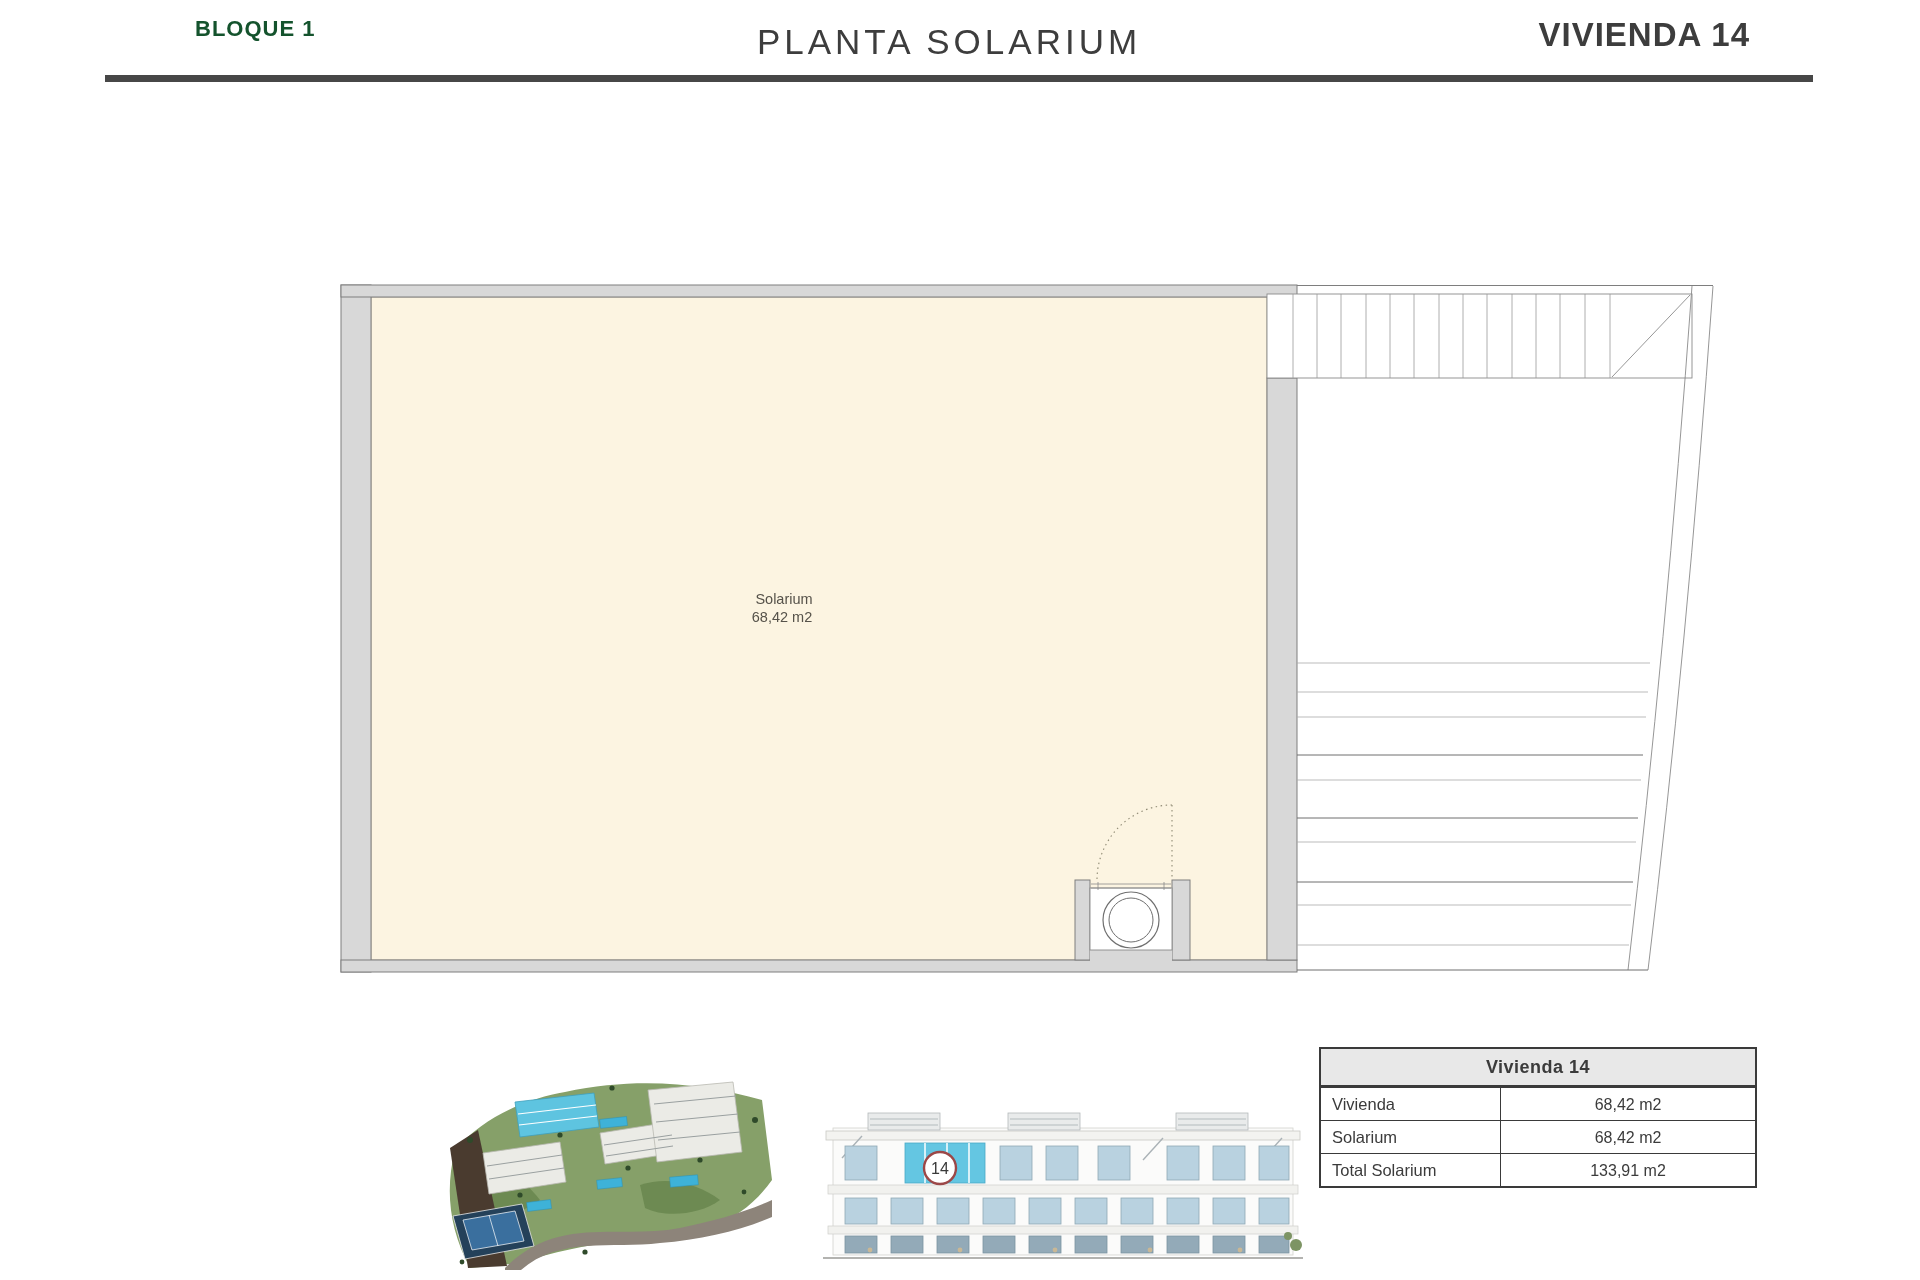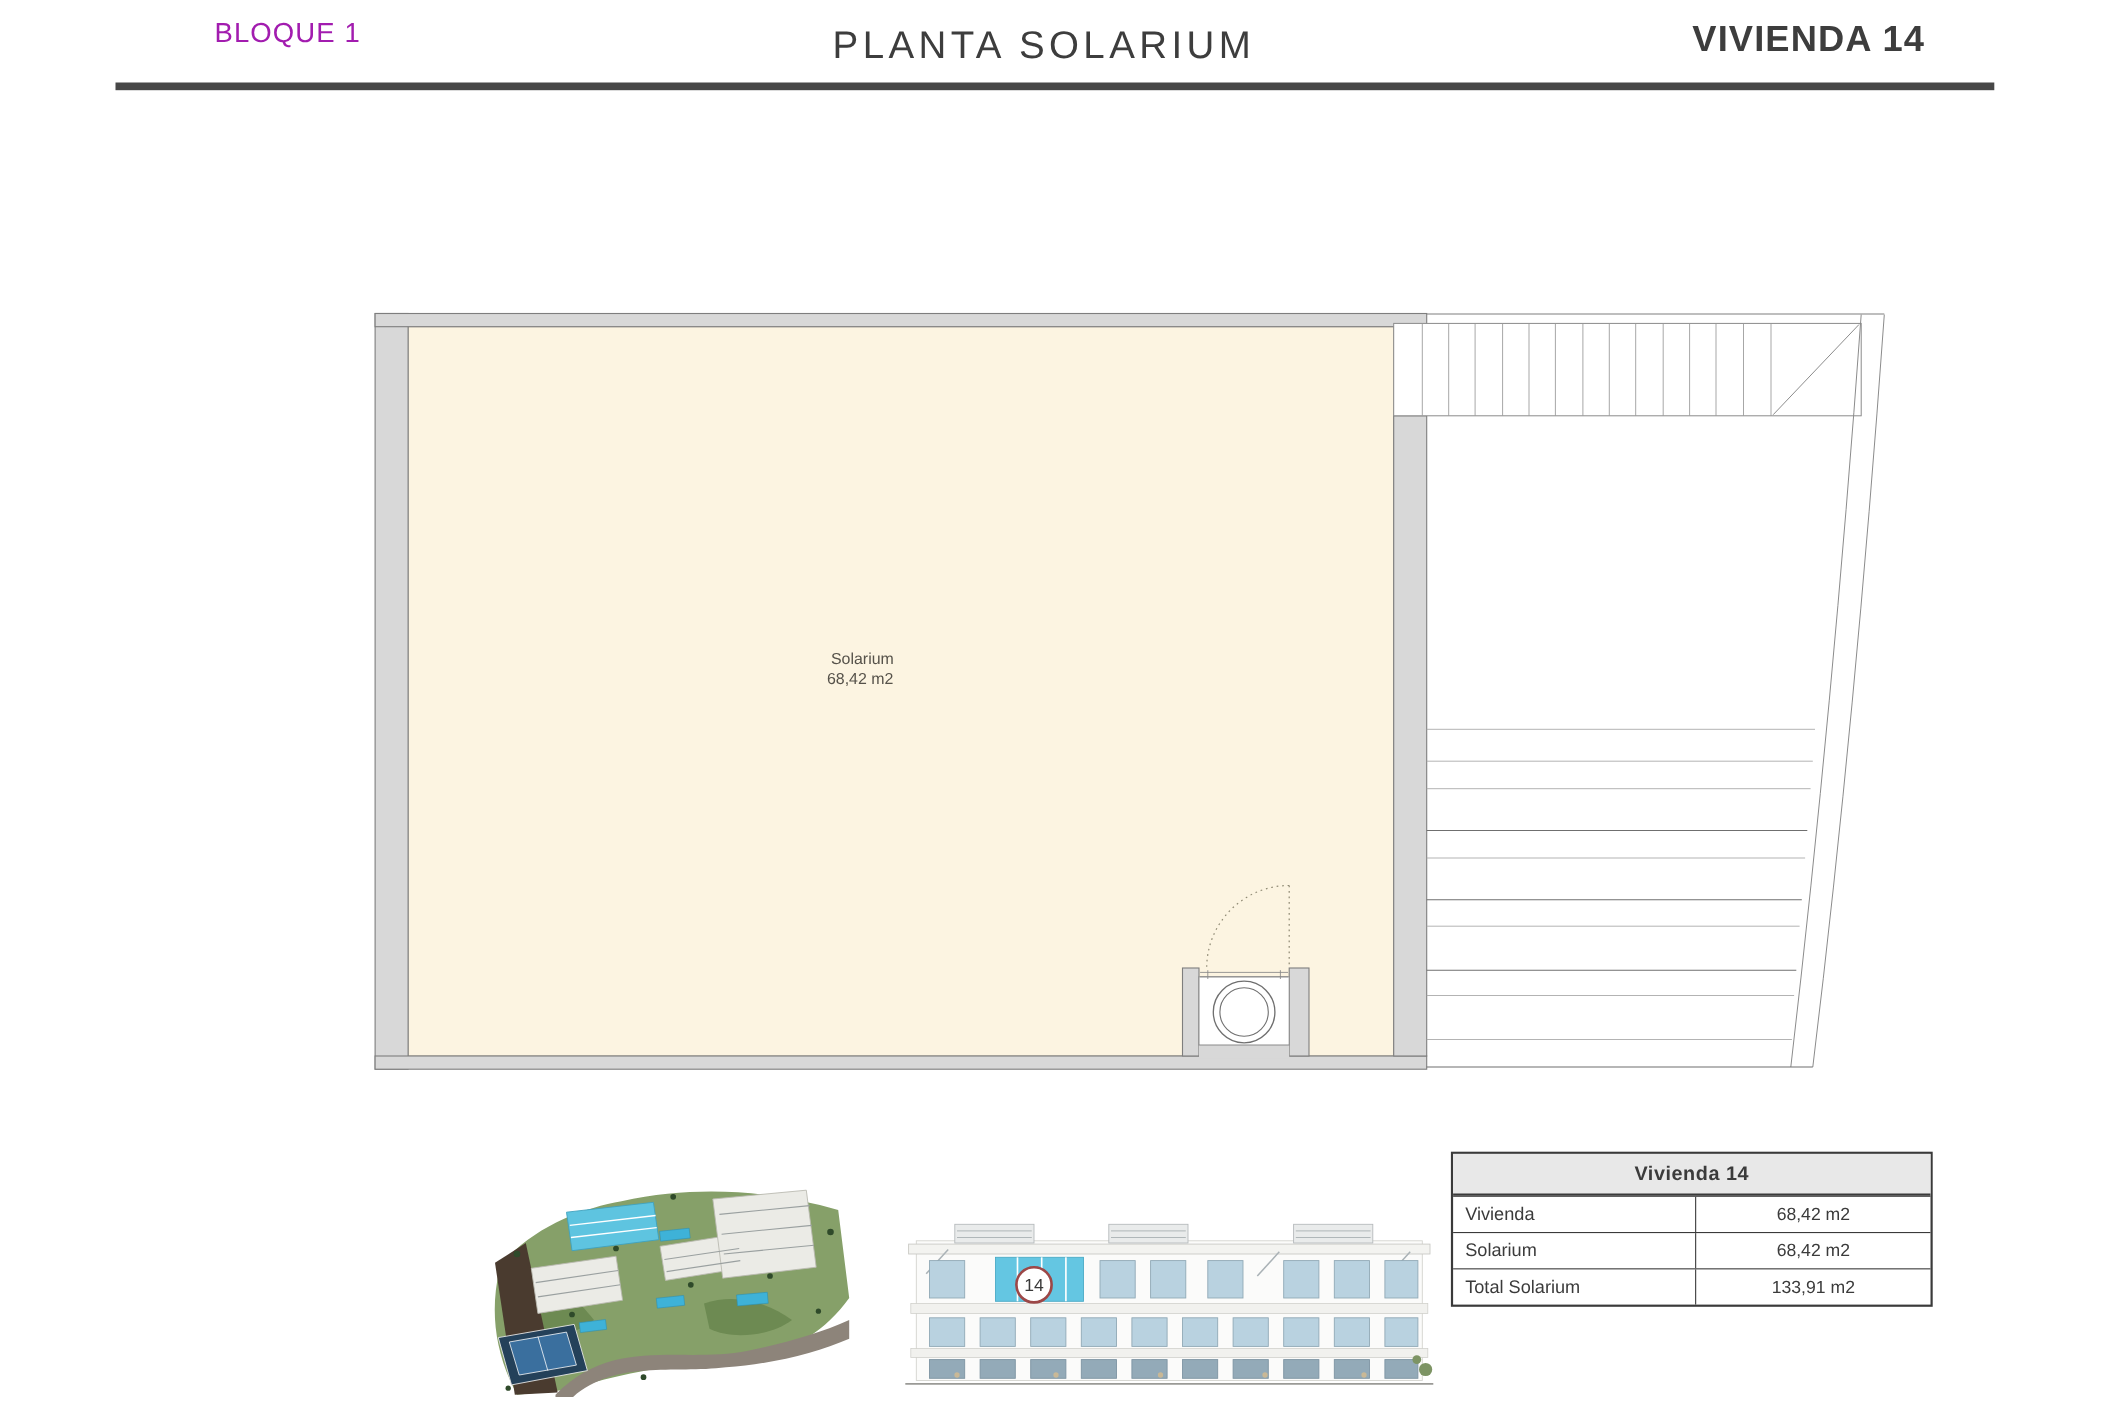--- a/index.html
+++ b/index.html
@@ -2,22 +2,22 @@
 <html><head>
 <meta charset="utf-8">
 <style>
   html,body{margin:0;padding:0;}
   body{
     width:1920px;height:1280px;position:relative;background:#ffffff;
     font-family:"Liberation Sans", sans-serif;overflow:hidden;color:#3e3e3e;
   }
   
   .hdr-left{
-    position:absolute;left:195px;top:16px;font-size:25px;font-weight:400;
-    letter-spacing:1px;color:#a21caf;
+    position:absolute;left:195px;top:16px;font-size:22px;font-weight:700;
+    letter-spacing:1px;color:#14532d;
   }
   .hdr-center{
     position:absolute;left:901px;top:22px;transform:translateX(-50%);
     font-size:35px;font-weight:400;letter-spacing:4px;color:#3d3d3d;margin-left:48px;
   }
   .hdr-right{
     position:absolute;right:170px;top:16px;font-size:33px;font-weight:700;
     letter-spacing:1px;color:#3d3d3d;
   }
   .hdr-rule{
@@ -34,21 +34,21 @@
     height:36px;line-height:36px;background:#e8e8e8;text-align:center;
     font-size:18px;font-weight:600;letter-spacing:.5px;color:#3b3b3b;
     border-bottom:2px solid #3a3a3a;
   }
   .area-table .tbl-row{
     display:flex;height:33px;line-height:33px;border-top:1.5px solid #3a3a3a;
     box-sizing:border-box;
   }
   .area-table .tbl-row:first-of-type{border-top:none;}
   .area-table .cell-label{
-    width:221px;box-sizing:border-box;border-right:1.5px solid #3a3a3a;
+    width:180px;box-sizing:border-box;border-right:1.5px solid #3a3a3a;
     padding-left:11px;font-size:16.5px;color:#3b3b3b;
   }
   .area-table .cell-value{
     flex:1;text-align:center;font-size:16px;color:#3b3b3b;
   }
 </style>
 </head>
 <body>
 
 <div class="hdr-left">BLOQUE 1</div>

